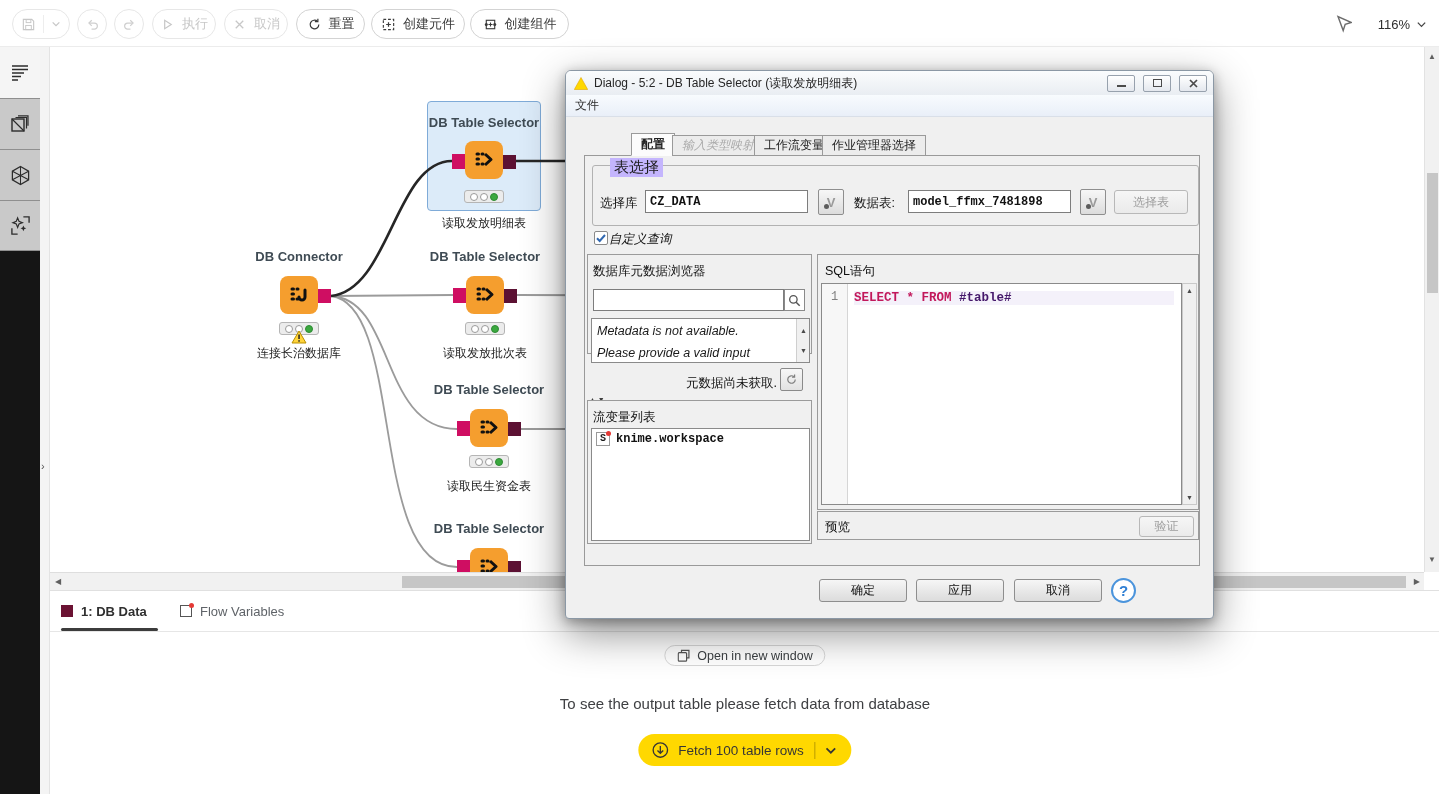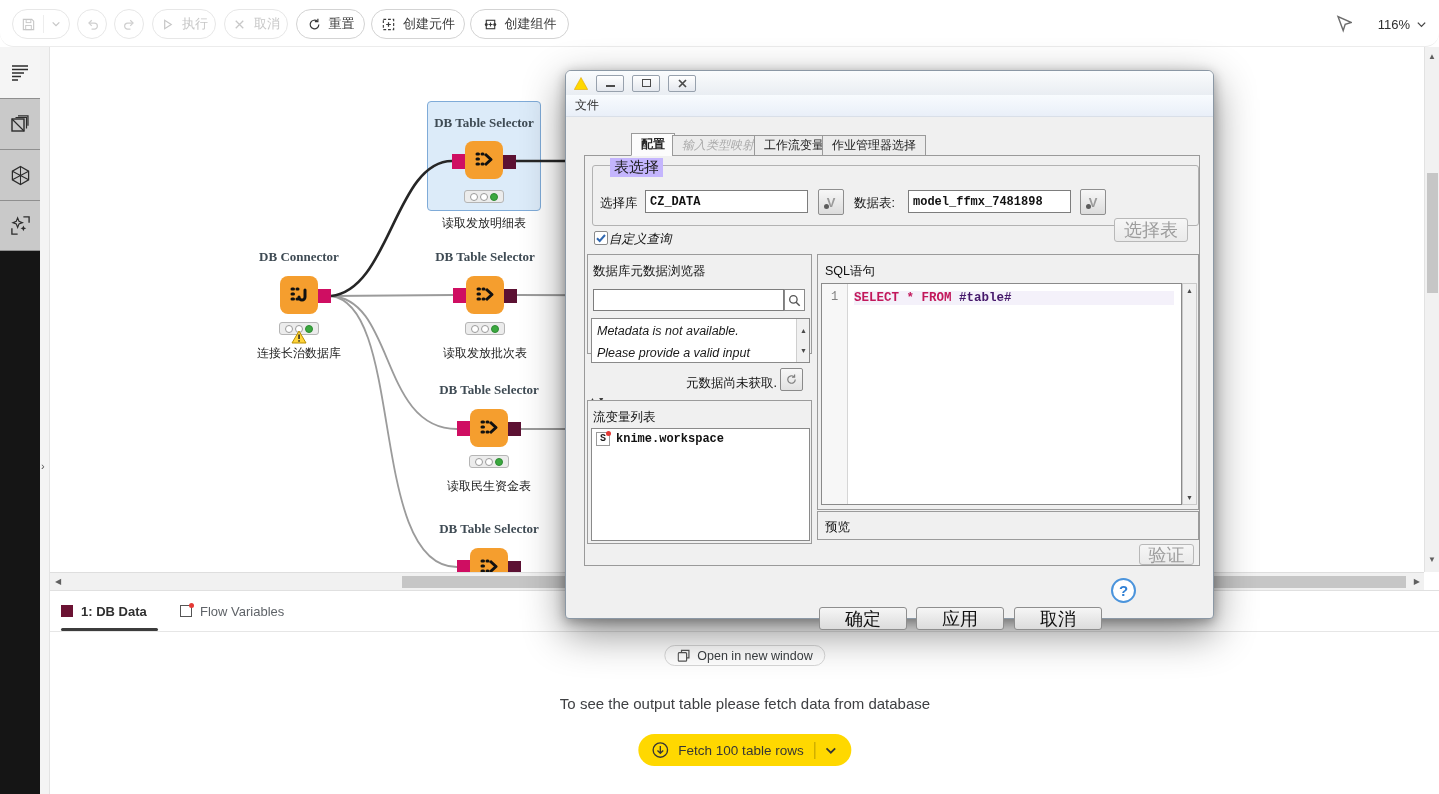--- a/index.html
+++ b/index.html
@@ -2,21 +2,21 @@
 <html><head>
 <meta charset="utf-8">
 <style>
   * { margin:0; padding:0; box-sizing:border-box; }
   html,body { width:1439px; height:794px; overflow:hidden; }
   body { font-family:"Liberation Sans","DejaVu Sans",sans-serif; background:#fff; position:relative; color:#333; }
   .abs { position:absolute; }
   svg { display:block; }
 
   
-  #toolbar { left:0; top:0; width:1439px; height:47px; background:#fff; border-bottom:1px solid #ececec; z-index:30;border-radius:14px; }
+  #toolbar { left:0; top:0; width:1439px; height:47px; background:#fff; border-bottom:1px solid #ececec; z-index:30; }
   .pill { position:absolute; top:9px; height:30px; border:1px solid #dcdcdc; border-radius:15px;
           display:flex; align-items:center; justify-content:center; gap:7px; background:#fff;
           font-size:13px; color:#3a3a3a; cursor:default; }
   .pill.dis { color:#c7c7c7; border-color:#e7e7e7; }
   .cir { position:absolute; top:9px; width:30px; height:30px; border:1px solid #e7e7e7; border-radius:50%;
          display:flex; align-items:center; justify-content:center; color:#cfcfcf; background:#fff; }
   .tico { width:15px; height:15px; }
   #zoomctl { position:absolute; top:9px; right:12px; height:30px; display:flex; align-items:center; gap:6px;
              font-size:13px; color:#2f2f2f; }
 
@@ -26,21 +26,21 @@
   .scell.on  { background:#f5f5f5; }
   .scell.gry { background:#c9c9c9; border-top:1px solid #8f8f8f; }
 
   
   #strip { left:40px; top:47px; width:10px; height:747px; background:#f4f4f4; border-right:1px solid #e3e3e3; z-index:5; }
   #strip .gt { position:absolute; top:413px; left:1px; font-size:11px; color:#555; }
 
   
   #canvas { left:50px; top:47px; width:1374px; height:525px; background:#fff; overflow:hidden; z-index:1; }
   .selbox { position:absolute; left:377px; top:54px; width:114px; height:110px; background:#dcebf9; border:1.5px solid #7fabd8; border-radius:4px; }
-  .ntitle { position:absolute; width:130px; text-align:center; font-size:13px; font-weight:bold; color:#3f4b54;font-family:Liberation Serif, serif; }
+  .ntitle { position:absolute; width:130px; text-align:center; font-size:13px; font-weight:bold; color:#3f4b54; }
   .nlabel { position:absolute; width:130px; text-align:center; font-size:12px; color:#222; }
   .nicon  { position:absolute; width:38px; height:38px; background:#f59e2e; border-radius:8px;
             display:flex; align-items:center; justify-content:center; }
   .port   { position:absolute; }
   .p-in   { width:13px; height:15px; background:#cf0e62; }
   .p-out  { width:13px; height:14px; background:#5c1133; }
   .lights { position:absolute; width:40px; height:13px; background:#ececec; border:1px solid #b5b5b5; border-radius:3px;
             display:flex; align-items:center; justify-content:center; gap:2px; }
   .dot    { width:8px; height:8px; border-radius:50%; background:#fff; border:1px solid #9a9a9a; }
   .dot.g  { background:#3ba93f; border-color:#2e8a33; }
@@ -82,21 +82,21 @@
   .gbox { position:absolute; border:1px solid #b2b2b2; border-radius:3px; }
   .glegend { position:absolute; top:-8px; left:17px; background:#c4b5fd; padding:0 4px; font-size:15px; color:#1c1c1c; }
   .dlab { position:absolute; font-size:12.5px; color:#111; white-space:nowrap; }
   .tfield { position:absolute; border:1px solid #7d7d7d; background:#fff; font-family:"Liberation Mono","DejaVu Sans Mono",monospace;
             font-size:12px; font-weight:bold; color:#111; padding:0 4px; height:23px; }
   .fvbtn { position:absolute; width:26px; height:26px; border:1px solid #8e8e8e; border-radius:2px;
            background:linear-gradient(#f7f7f7,#dcdcdc); display:flex; align-items:center; justify-content:center; }
   .fvbtn .v { font-size:13px; font-weight:bold; color:#9a9a9a; position:relative; }
   .fvbtn .d { position:absolute; left:5px; bottom:5px; width:5px; height:5px; border-radius:50%; background:#5c5c5c; }
   .w7btn { border:1px solid #8e8e8e; border-radius:3px; background:linear-gradient(#f6f6f6,#e6e6e6 60%,#dcdcdc);
-           font-size:18px; color:#111; display:flex; align-items:center; justify-content:center;margin-top:28px; }
+           font-size:12px; color:#111; display:flex; align-items:center; justify-content:center; }
   .w7btn.dis { border-color:#b8b8b8; color:#9d9d9d; background:linear-gradient(#f6f6f6,#eaeaea); }
   .pbox { position:absolute; border:1px solid #9b9b9b; background:#f0f0f0; }
   .whitebox { position:absolute; background:#fff; border:1px solid #8a8a8a; }
   .mini-sb { position:absolute; right:0; top:0; bottom:0; width:13px; background:#f0f0f0; border-left:1px solid #cfcfcf;
              font-size:7px; color:#4a4a4a; }
   .cb { position:absolute; width:14px; height:14px; background:#fff; border:1px solid #8a8a8a; border-radius:2px; }
   .mono { font-family:"Liberation Mono","DejaVu Sans Mono",monospace; }
   .kw { color:#c2185b; font-weight:bold; } .st { color:#c2185b; font-weight:bold; } .rf { color:#45186b; font-weight:bold; }
   .helpbtn { position:absolute; width:25px; height:25px; border-radius:50%; background:#fff; border:2px solid #4b94dc;
              color:#2f7fd4; font-weight:bold; font-size:15px; display:flex; align-items:center; justify-content:center; }
@@ -358,20 +358,21 @@
         <path d="M2 4l4 4 4-4" fill="none" stroke="#363636" stroke-width="1.6"></path>
       </svg>
   </div>
 </div>
 
 <div id="dialog" class="abs">
   <div id="dtitle">
     <svg width="14" height="13" viewBox="0 0 14 13">
         <path d="M7 .5L13.7 12.5H.3z" fill="#ffd800" stroke="#e3a400" stroke-width=".6"></path>
       </svg>
+    <span style="flex:1;">Dialog - 5:2 - DB Table Selector (读取发放明细表)</span>
     <span class="winbtn">
         <span style="width:9px;height:2px;background:#4a4a4a;margin-top:5px;"></span>
       </span>
     <span class="winbtn">
         <span style="width:9px;height:8px;border:1.6px solid #4a4a4a;"></span>
       </span>
     <span class="winbtn">
         <svg width="9" height="9" viewBox="0 0 9 9">
           <path d="M1 1l7 7M8 1L1 8" stroke="#4a4a4a" stroke-width="1.7"></path>
         </svg>

